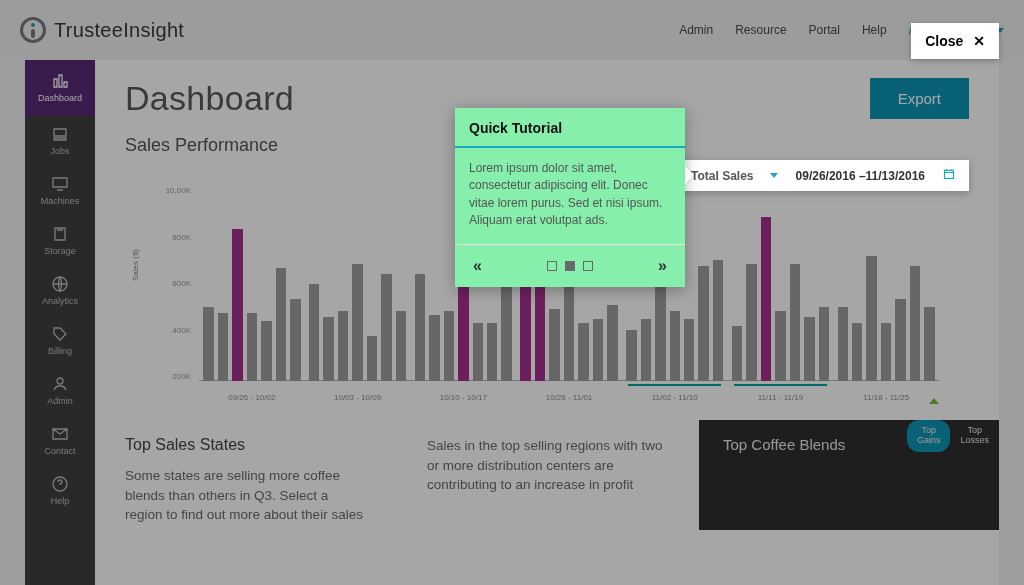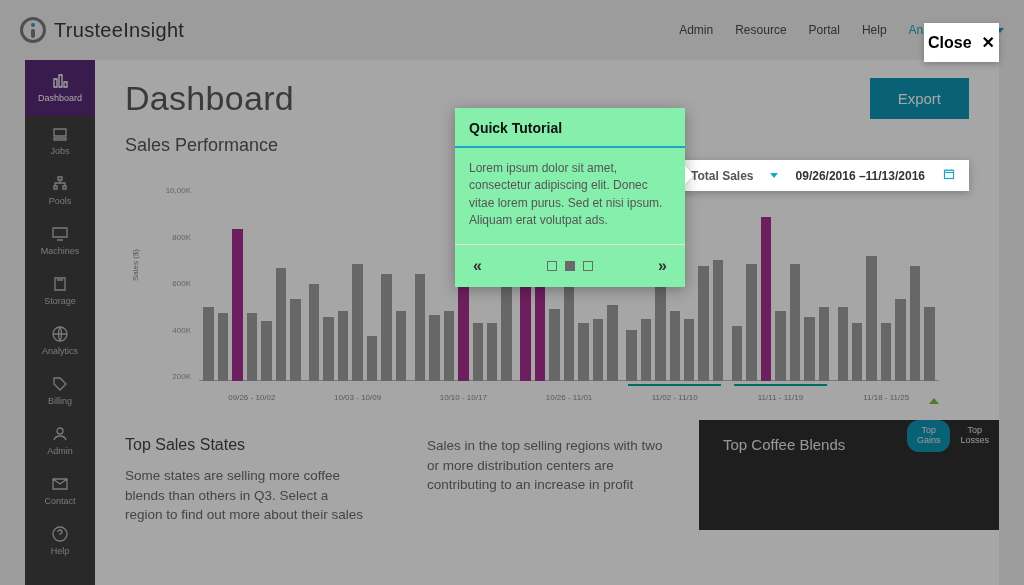--- a/index.html
+++ b/index.html
@@ -15,21 +15,21 @@
 .logo { display:flex; align-items:center; gap:8px; }
 .logo-mark { width:26px; height:26px; border:3px solid #7a7a7a; border-radius:50%; position:relative; display:flex; align-items:center; justify-content:center; }
 .logo-mark::before { content:""; position:absolute; top:3px; width:4px; height:4px; border-radius:50%; background:#1aa7c4; }
 .logo-mark::after { content:""; position:absolute; top:9px; width:4px; height:9px; border-radius:2px; background:#7a7a7a; }
 .brand { font-size:20px; font-weight:300; color:#3a3a3a; letter-spacing:.3px; }
 .topnav { margin-left:auto; display:flex; align-items:center; gap:22px; font-size:12px; color:#4a4a4a; }
 .topnav .user { color:#1aa7c4; display:flex; align-items:center; gap:4px; }
 .chev-down { width:0; height:0; border-left:4px solid transparent; border-right:4px solid transparent; border-top:5px solid currentColor; display:inline-block; }
 
 
-.close-btn { position:absolute; top:23px; right:25px; z-index:80; background:#fff; color:#000; font-weight:700; font-size:16px; padding:10px 4px; display:flex; align-items:center; gap:10px; box-shadow:0 2px 6px rgba(0,0,0,.25); cursor:pointer; }
+.close-btn { position:absolute; top:23px; right:25px; z-index:80; background:#fff; color:#000; font-weight:700; font-size:14px; padding:10px 14px; display:flex; align-items:center; gap:10px; box-shadow:0 2px 6px rgba(0,0,0,.25); cursor:pointer; }
 .close-x { font-weight:700; }
 
 
 .sidebar { position:absolute; top:60px; bottom:0; left:25px; width:70px; background:#3f3f3f; z-index:20; }
 .side-item { display:flex; flex-direction:column; align-items:center; justify-content:center; gap:4px; height:50px; color:#bdbdbd; font-size:9px; cursor:pointer; }
 .side-item.active { background:#5a2a78; color:#fff; height:56px; }
 .side-ic { width:18px; height:16px; display:block; }
 
 
 .main { position:absolute; top:60px; left:95px; right:25px; bottom:0; background:#fff; }
@@ -117,26 +117,20 @@
         <span>Dashboard</span>
       </div>
       <div class="side-item">
         <svg class="side-ic" viewBox="0 0 16 16" fill="none" stroke="currentColor" stroke-width="1.3">
           <path d="M2 3h12v7H2zM2 12h12v2H2z"></path>
         </svg>
         <span>Jobs</span>
       </div>
       <div class="side-item">
         <svg class="side-ic" viewBox="0 0 16 16" fill="none" stroke="currentColor" stroke-width="1.3">
-          <path d="M6 1h4v3H6zM2 10h3v3H2zM11 10h3v3h-3zM8 4v3M3 10V7h10v3"></path>
-        </svg>
-        <span>Pools</span>
-      </div>
-      <div class="side-item">
-        <svg class="side-ic" viewBox="0 0 16 16" fill="none" stroke="currentColor" stroke-width="1.3">
           <path d="M1 2h14v9H1zM5 14h6"></path>
         </svg>
         <span>Machines</span>
       </div>
       <div class="side-item">
         <svg class="side-ic" viewBox="0 0 16 16" fill="none" stroke="currentColor" stroke-width="1.3">
           <path d="M3 2h10v12H3zM5 4h6"></path>
         </svg>
         <span>Storage</span>
       </div>

